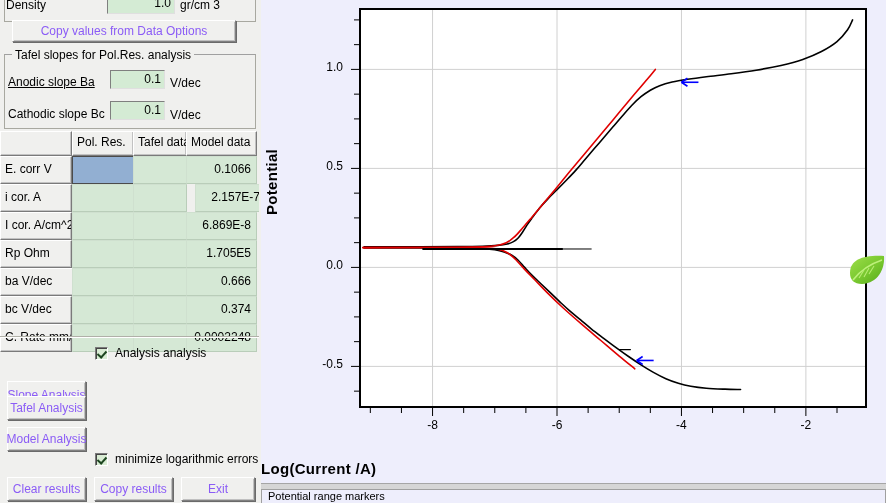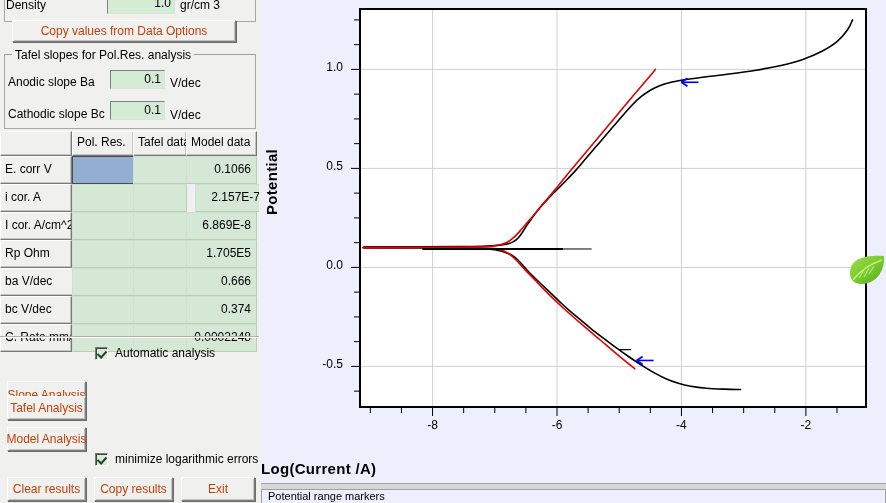--- a/index.html
+++ b/index.html
@@ -35,21 +35,21 @@
     padding:1px 3px 0 0;line-height:15px;
   }
   .unit{position:absolute;font-size:12px;white-space:nowrap;}
 
   .btn{
     position:absolute;box-sizing:border-box;
     background:#f0f0ee;
     border:1px solid;
     border-color:#ffffff #808080 #808080 #ffffff;
     box-shadow:inset 1px 1px 0 #f0f0ee, inset -1px -1px 0 #c0c0c0, 1px 1px 0 #6a6a6a;
-    font-family:"Liberation Sans",sans-serif;font-size:12px;color:#c2410c;
+    font-family:"Liberation Sans",sans-serif;font-size:12px;color:#8b5cf6;
     text-align:center;white-space:nowrap;
     display:flex;align-items:center;justify-content:center;
     cursor:default;
   }
 
   
   #res-table{position:absolute;left:0;top:131px;width:257px;height:204px;
     background:#f0f0ee;}
   .trow{position:absolute;left:0;height:28px;width:257px;}
   .hdrcell,.lblcell{
@@ -139,21 +139,21 @@
     <div class="num-input" style="left:107px;top:-6px;width:68px;height:20px;">1.0</div>
     <div class="unit" style="left:180px;top:-2px;">gr/cm 3</div>
 
     <div class="grp" style="left:4px;top:-26px;width:250px;height:46px;"></div>
 
     <div class="btn" style="left:12px;top:20px;width:224px;height:22px;">Copy values from Data Options</div>
 
     <div class="grp" style="left:4px;top:54px;width:250px;height:73px;"></div>
     <div class="grp-title" style="left:12px;top:48px;">Tafel slopes for Pol.Res. analysis</div>
 
-    <div class="fld-label" style="left:8px;top:75px;">Anodic slope Ba</div>
+    <div class="fld-label" style="left:8px;top:75px;text-decoration:underline;">Anodic slope Ba</div>
     <div class="num-input" style="left:110px;top:70px;width:55px;height:19px;">0.1</div>
     <div class="unit" style="left:170px;top:76px;">V/dec</div>
 
     <div class="fld-label" style="left:8px;top:107px;">Cathodic slope Bc</div>
     <div class="num-input" style="left:110px;top:101px;width:55px;height:19px;">0.1</div>
     <div class="unit" style="left:170px;top:108px;">V/dec</div>
 
     <div id="res-table">
         <div class="trow" style="top: 0px; height: 25px;">
           <div class="hdrcell" style="left: 0px; width: 72px; line-height: 21px;"></div>
@@ -203,21 +203,21 @@
           <div class="datacell" style="left: 133px; width: 54px;"></div>
           <div class="datacell" style="left: 186px; width: 71px;">0.0002248</div>
         </div>
       </div>
 
     <div class="sep-dark" style="left:0;top:336px;width:259px;height:1px;"></div>
     <div class="sep-line" style="left:0;top:337px;width:259px;height:1px;"></div>
 
     <div class="cbx-row" style="left:95px;top:346px;">
       <span class="cbx"></span>
-      <span class="cbx-lbl">Automatic analysis</span>
+      <span class="cbx-lbl">Analysis analysis</span>
     </div>
 
     <div class="cbx-row" style="left:95px;top:452px;">
       <span class="cbx"></span>
       <span class="cbx-lbl">minimize logarithmic errors</span>
     </div>
 
     <div class="btn" style="left:7px;top:381px;width:79px;height:28px;">Slope Analysis</div>
     <div class="btn" style="left:7px;top:396px;width:79px;height:24px;">Tafel Analysis</div>
     <div class="btn" style="left:7px;top:427px;width:79px;height:24px;">Model Analysis</div>

